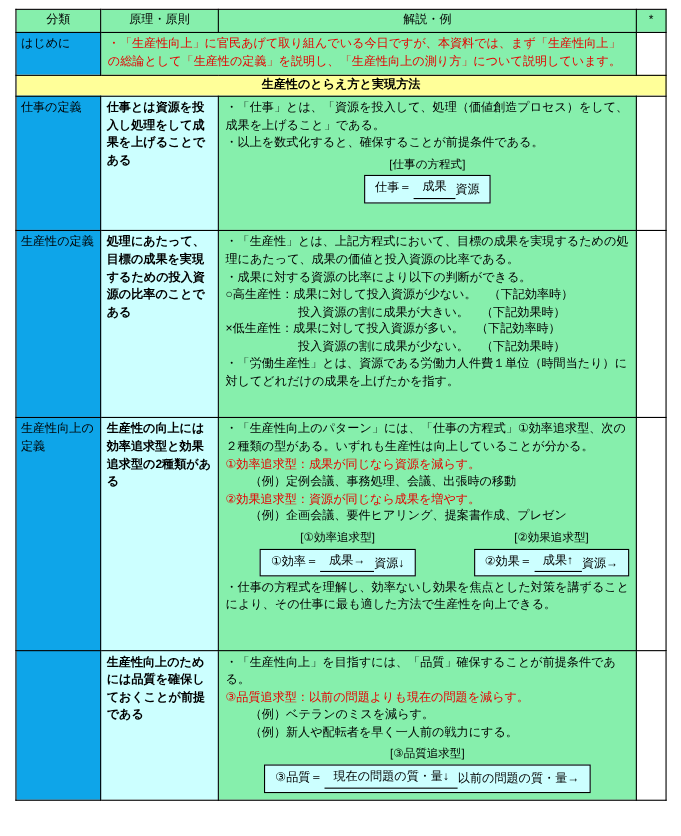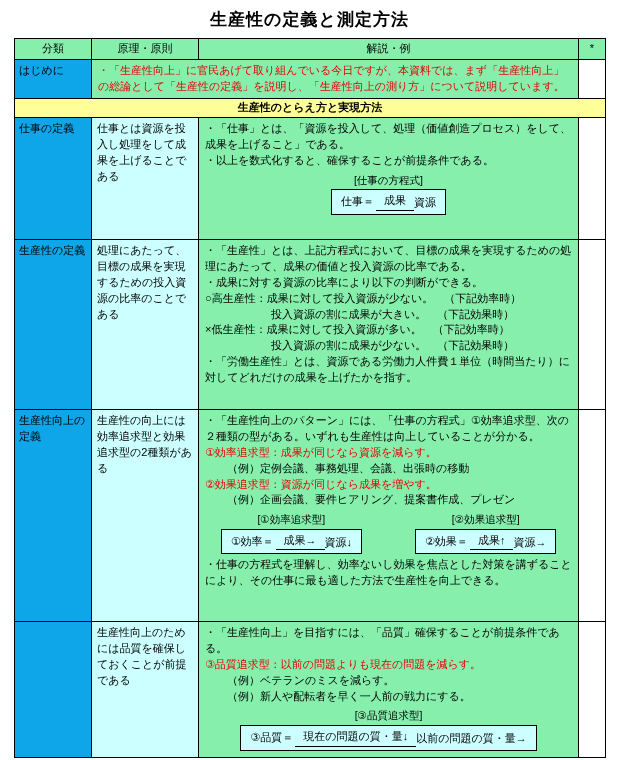--- a/index.html
+++ b/index.html
@@ -15,52 +15,51 @@
     margin-bottom:7px; letter-spacing:1px;
   }
   table.main { border-collapse:collapse; table-layout:fixed; width:591px; }
   table.main th, table.main td {
     border:1px solid #000; vertical-align:top;
     font-size:11px; line-height:1.45;
   }
   th.hd { background:#86efac; font-weight:normal; text-align:center; padding:2px 1px; height:18px; }
   td.band { background:#ffff99; font-weight:bold; text-align:center; padding:1px; height:17px; }
   td.cat { padding:3px 4px; background:#0ea5e9; }
-  td.principle { background:#ccffff; font-weight:normal; padding:3px 5px;margin-left:21px; }
+  td.principle { background:#ccffff; font-weight:bold; padding:3px 5px;margin-left:21px; }
   td.expl { padding:3px 6px; background:#86efac; }
   td.note { background:#fff; }
   tr.r-intro td { height:34px; }
   tr.r-work td { height:122px; }
   tr.r-prod td { height:170px; }
   tr.r-improve td { height:212px; }
   tr.r-quality td { height:136px; }
   .red { color:#e60000; }
   .ln { margin:0; }
   .ex { padding-left:2em; }
   .sub { padding-left:6em; }
   .eqblock { text-align:center; margin-top:4px; }
   .eqlabel { font-size:10.5px; margin-bottom:1px; }
-  .eqpair { display:flex; justify-content:center; gap:53px; margin-top:4px; margin-bottom:3px; }
+  .eqpair { display:flex; justify-content:flex-end; gap:53px; margin-top:4px; margin-bottom:3px; }
   .eqgroup { text-align:center; }
   .eqbox {
     display:inline-flex; align-items:center; gap:2px;
     background:#ccffff; border:1px solid #000;
     padding:3px 9px; font-size:11px; line-height:1.35;
   }
   .eqlhs { white-space:nowrap; }
   .frac { display:inline-flex; flex-direction:row; text-align:center; }
   .frac .num { border-bottom:1px solid #000; padding:0 8px 2px 8px; white-space:nowrap; }
   .frac .den { padding-top:2px; white-space:nowrap; }
 </style>
 </head>
 <body>
 
 <div class="page">
 
-  <div class="title">生産性の定義と測定方法</div>
 
   <table class="main">
     <colgroup>
       <col style="width:77px">
       <col style="width:107px">
       <col style="width:380px">
       <col style="width:27px">
     </colgroup>
     <tbody>
 

